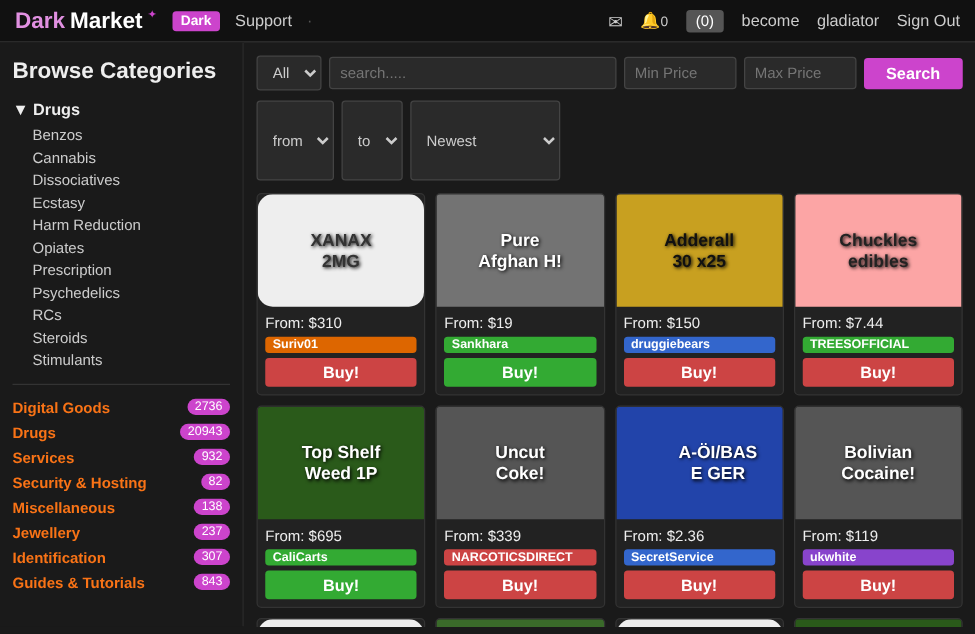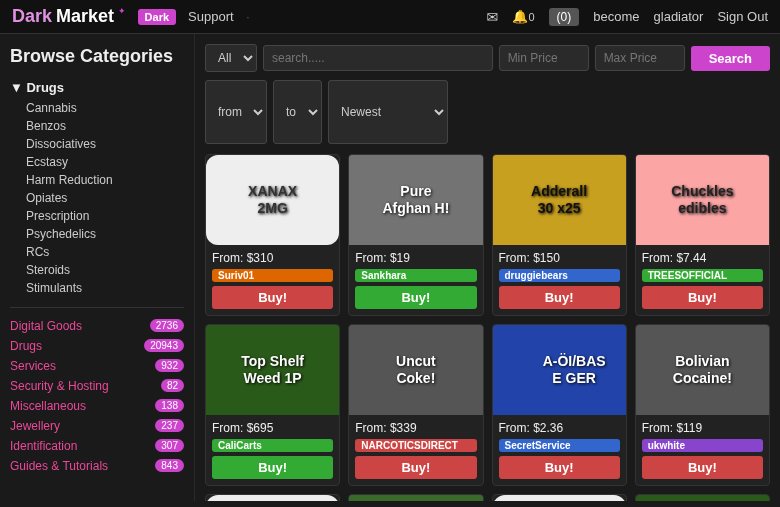--- a/index.html
+++ b/index.html
@@ -18,21 +18,21 @@
     #layout { display: flex; height: calc(507px - 40px); }
 
     
     #sidebar { width: 195px; min-width: 195px; background: #1a1a1a; padding: 12px 10px; border-right: 1px solid #2a2a2a; overflow-y: auto; }
     #sidebar h2 { color: #eee; font-size: 18px; font-weight: bold; margin-bottom: 12px; line-height: 1.2; }
     .cat-drugs-header { color: #eee; font-weight: bold; font-size: 13px; cursor: pointer; margin-bottom: 4px; }
     .cat-sub-list { margin-left: 16px; margin-bottom: 8px; }
     .cat-sub-item { color: #ccc; font-size: 12px; padding: 2px 0; cursor: pointer; display: block; }
     .cat-section { margin-top: 10px; border-top: 1px solid #333; padding-top: 8px; }
     .cat-count-row { display: flex; justify-content: space-between; align-items: center; padding: 3px 0; cursor: pointer; }
-    .cat-count-label { color: #ec4899; font-size: 12px; }
+    .cat-count-label { color: #f97316; font-size: 12px; font-weight: bold; }
     .cat-count-badge { background: #cc44cc; color: white; border-radius: 10px; padding: 1px 6px; font-size: 10px; }
 
     
     #main { flex: 1; padding: 10px; overflow-y: auto; background: #1a1a1a; }
 
     
     #search-bar { display: flex; gap: 6px; margin-bottom: 8px; align-items: center; flex-wrap: wrap; }
     .search-select { background: #2a2a2a; border: 1px solid #444; color: #ccc; padding: 5px 8px; border-radius: 3px; font-size: 12px; cursor: pointer; }
     #search-input { flex: 1; background: #2a2a2a; border: 1px solid #444; color: #ccc; padding: 5px 8px; border-radius: 3px; font-size: 12px; min-width: 120px; }
     .price-input { background: #2a2a2a; border: 1px solid #444; color: #ccc; padding: 5px 8px; border-radius: 3px; font-size: 12px; width: 90px; }
@@ -92,22 +92,22 @@
   </div>
 </div>
 
 <div id="layout">
 
   <div id="sidebar">
     <h2>Browse Categories</h2>
 
     <div class="cat-drugs-header">▼ Drugs</div>
     <div class="cat-sub-list">
+      <span class="cat-sub-item">Benzos</span>
       <span class="cat-sub-item">Cannabis</span>
-      <span class="cat-sub-item">Benzos</span>
       <span class="cat-sub-item">Dissociatives</span>
       <span class="cat-sub-item">Ecstasy</span>
       <span class="cat-sub-item">Harm Reduction</span>
       <span class="cat-sub-item">Opiates</span>
       <span class="cat-sub-item">Prescription</span>
       <span class="cat-sub-item">Psychedelics</span>
       <span class="cat-sub-item">RCs</span>
       <span class="cat-sub-item">Steroids</span>
       <span class="cat-sub-item">Stimulants</span>
     </div>

